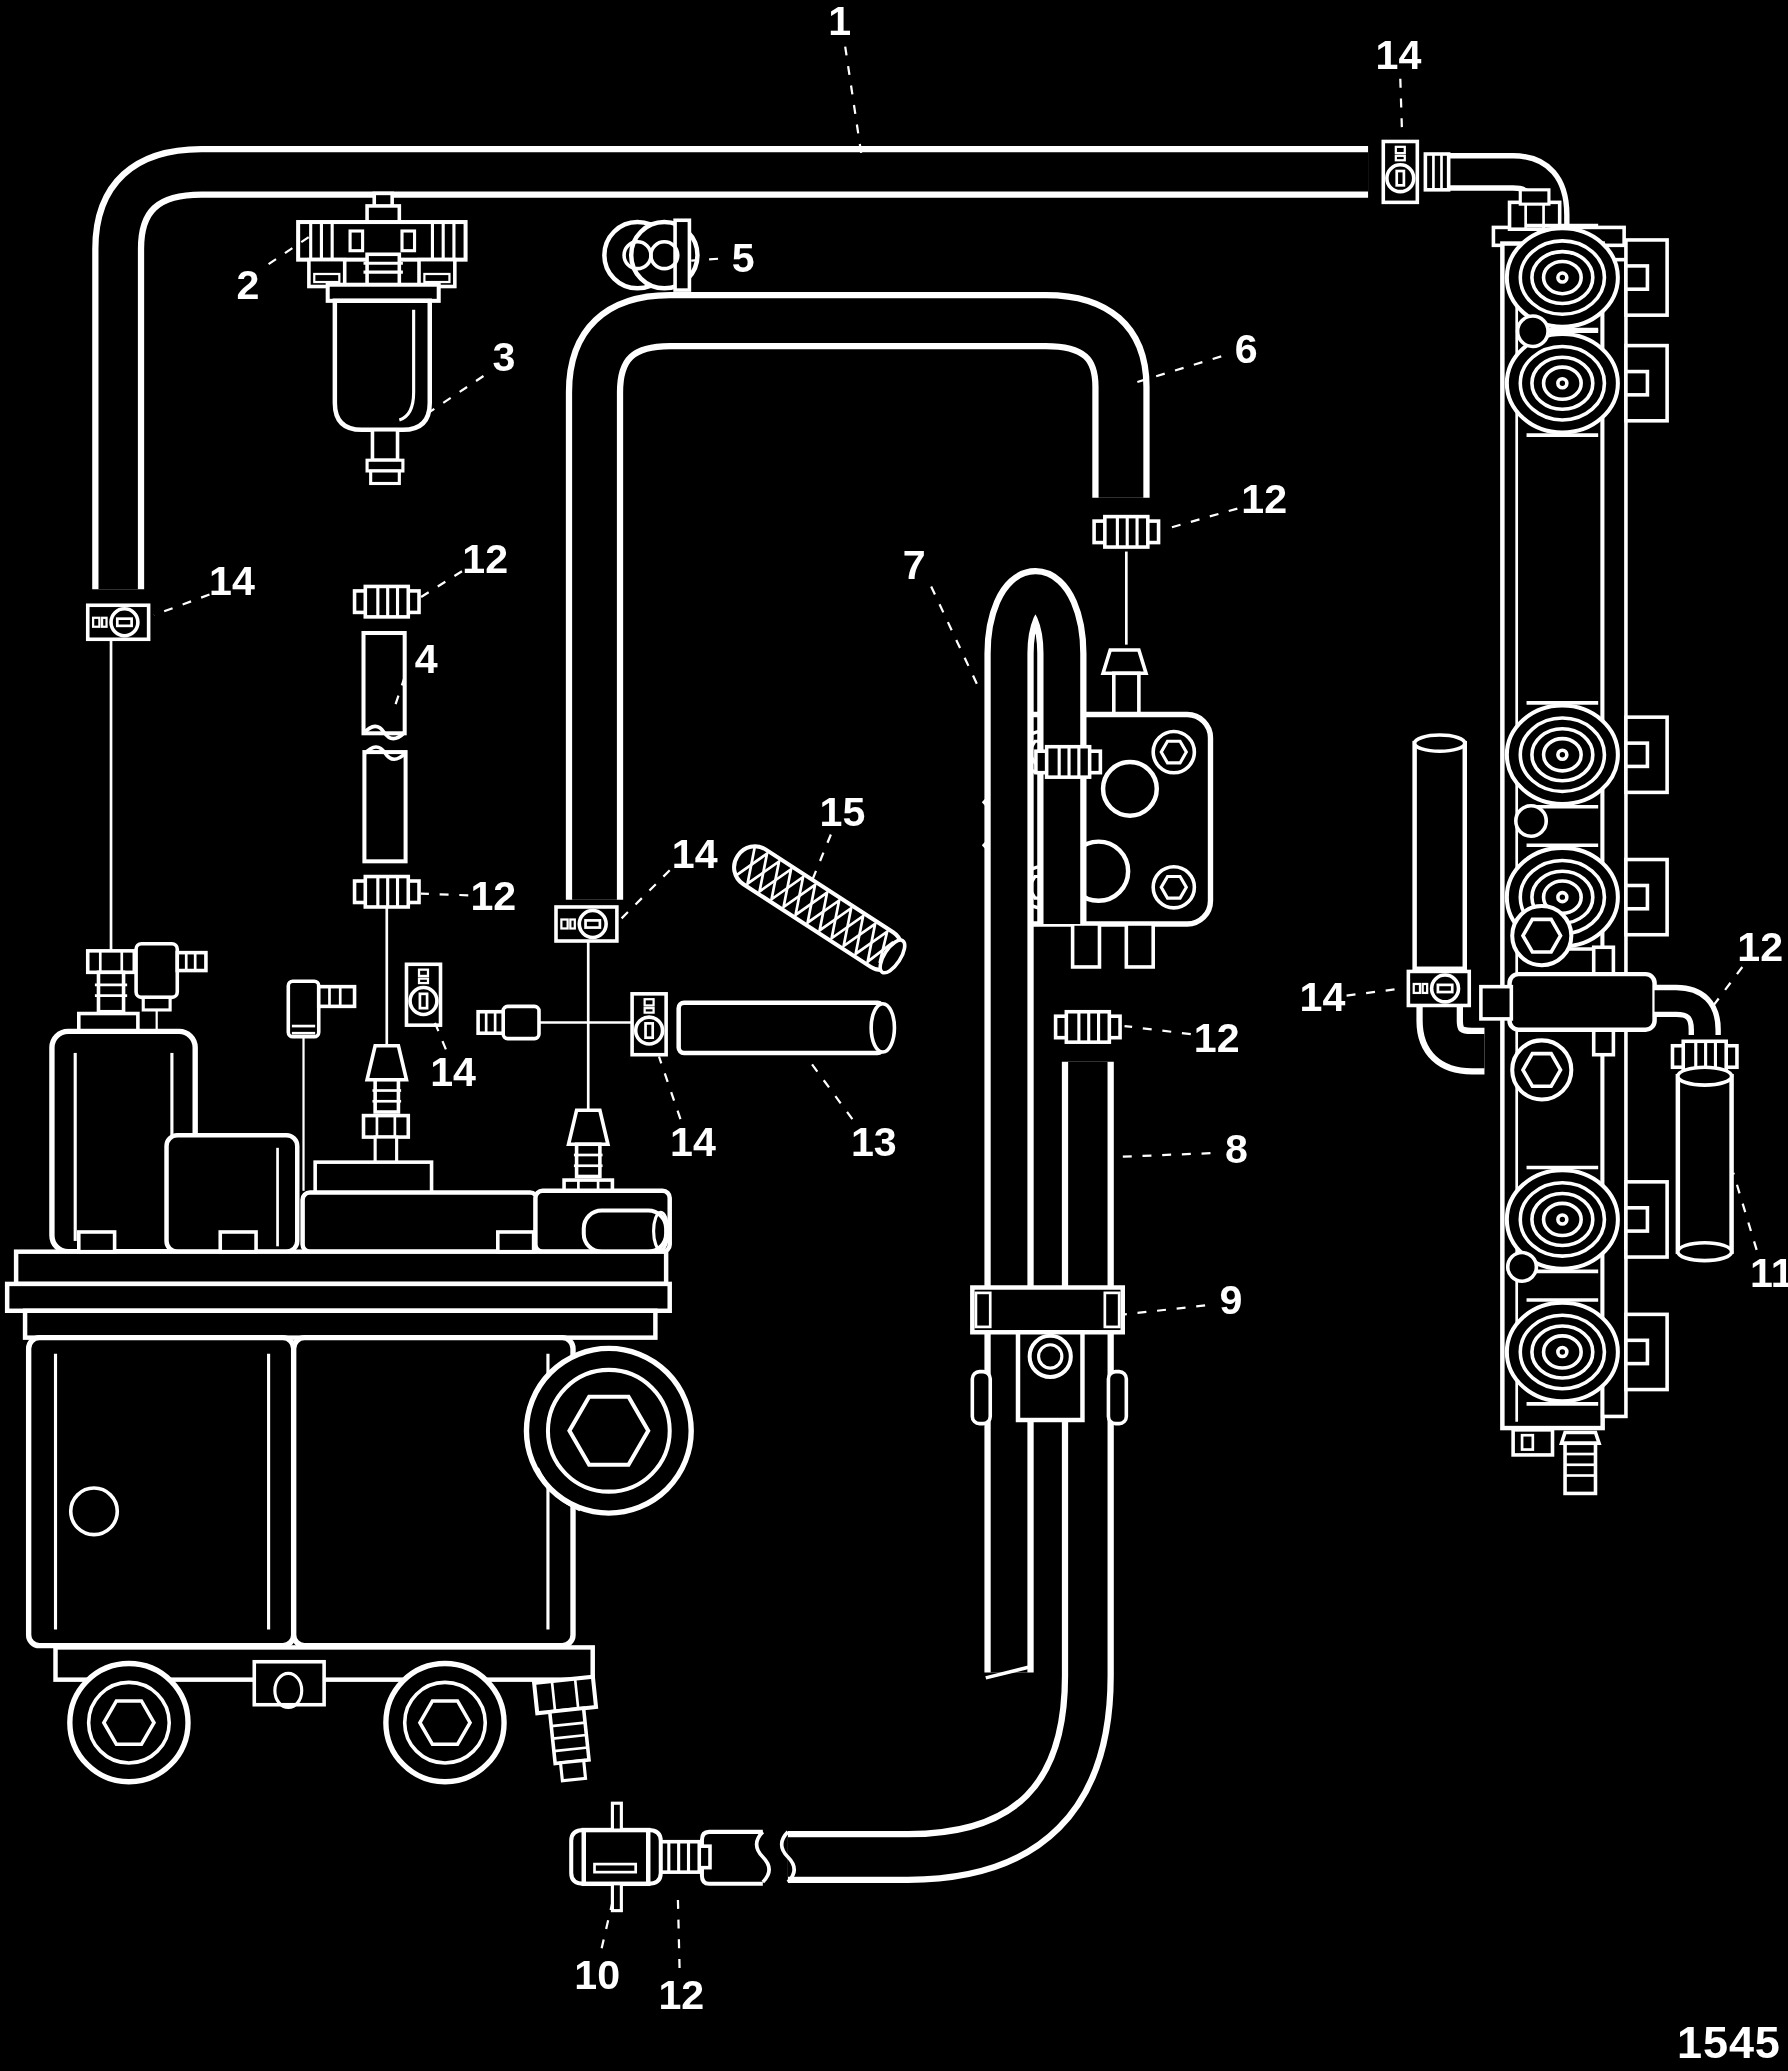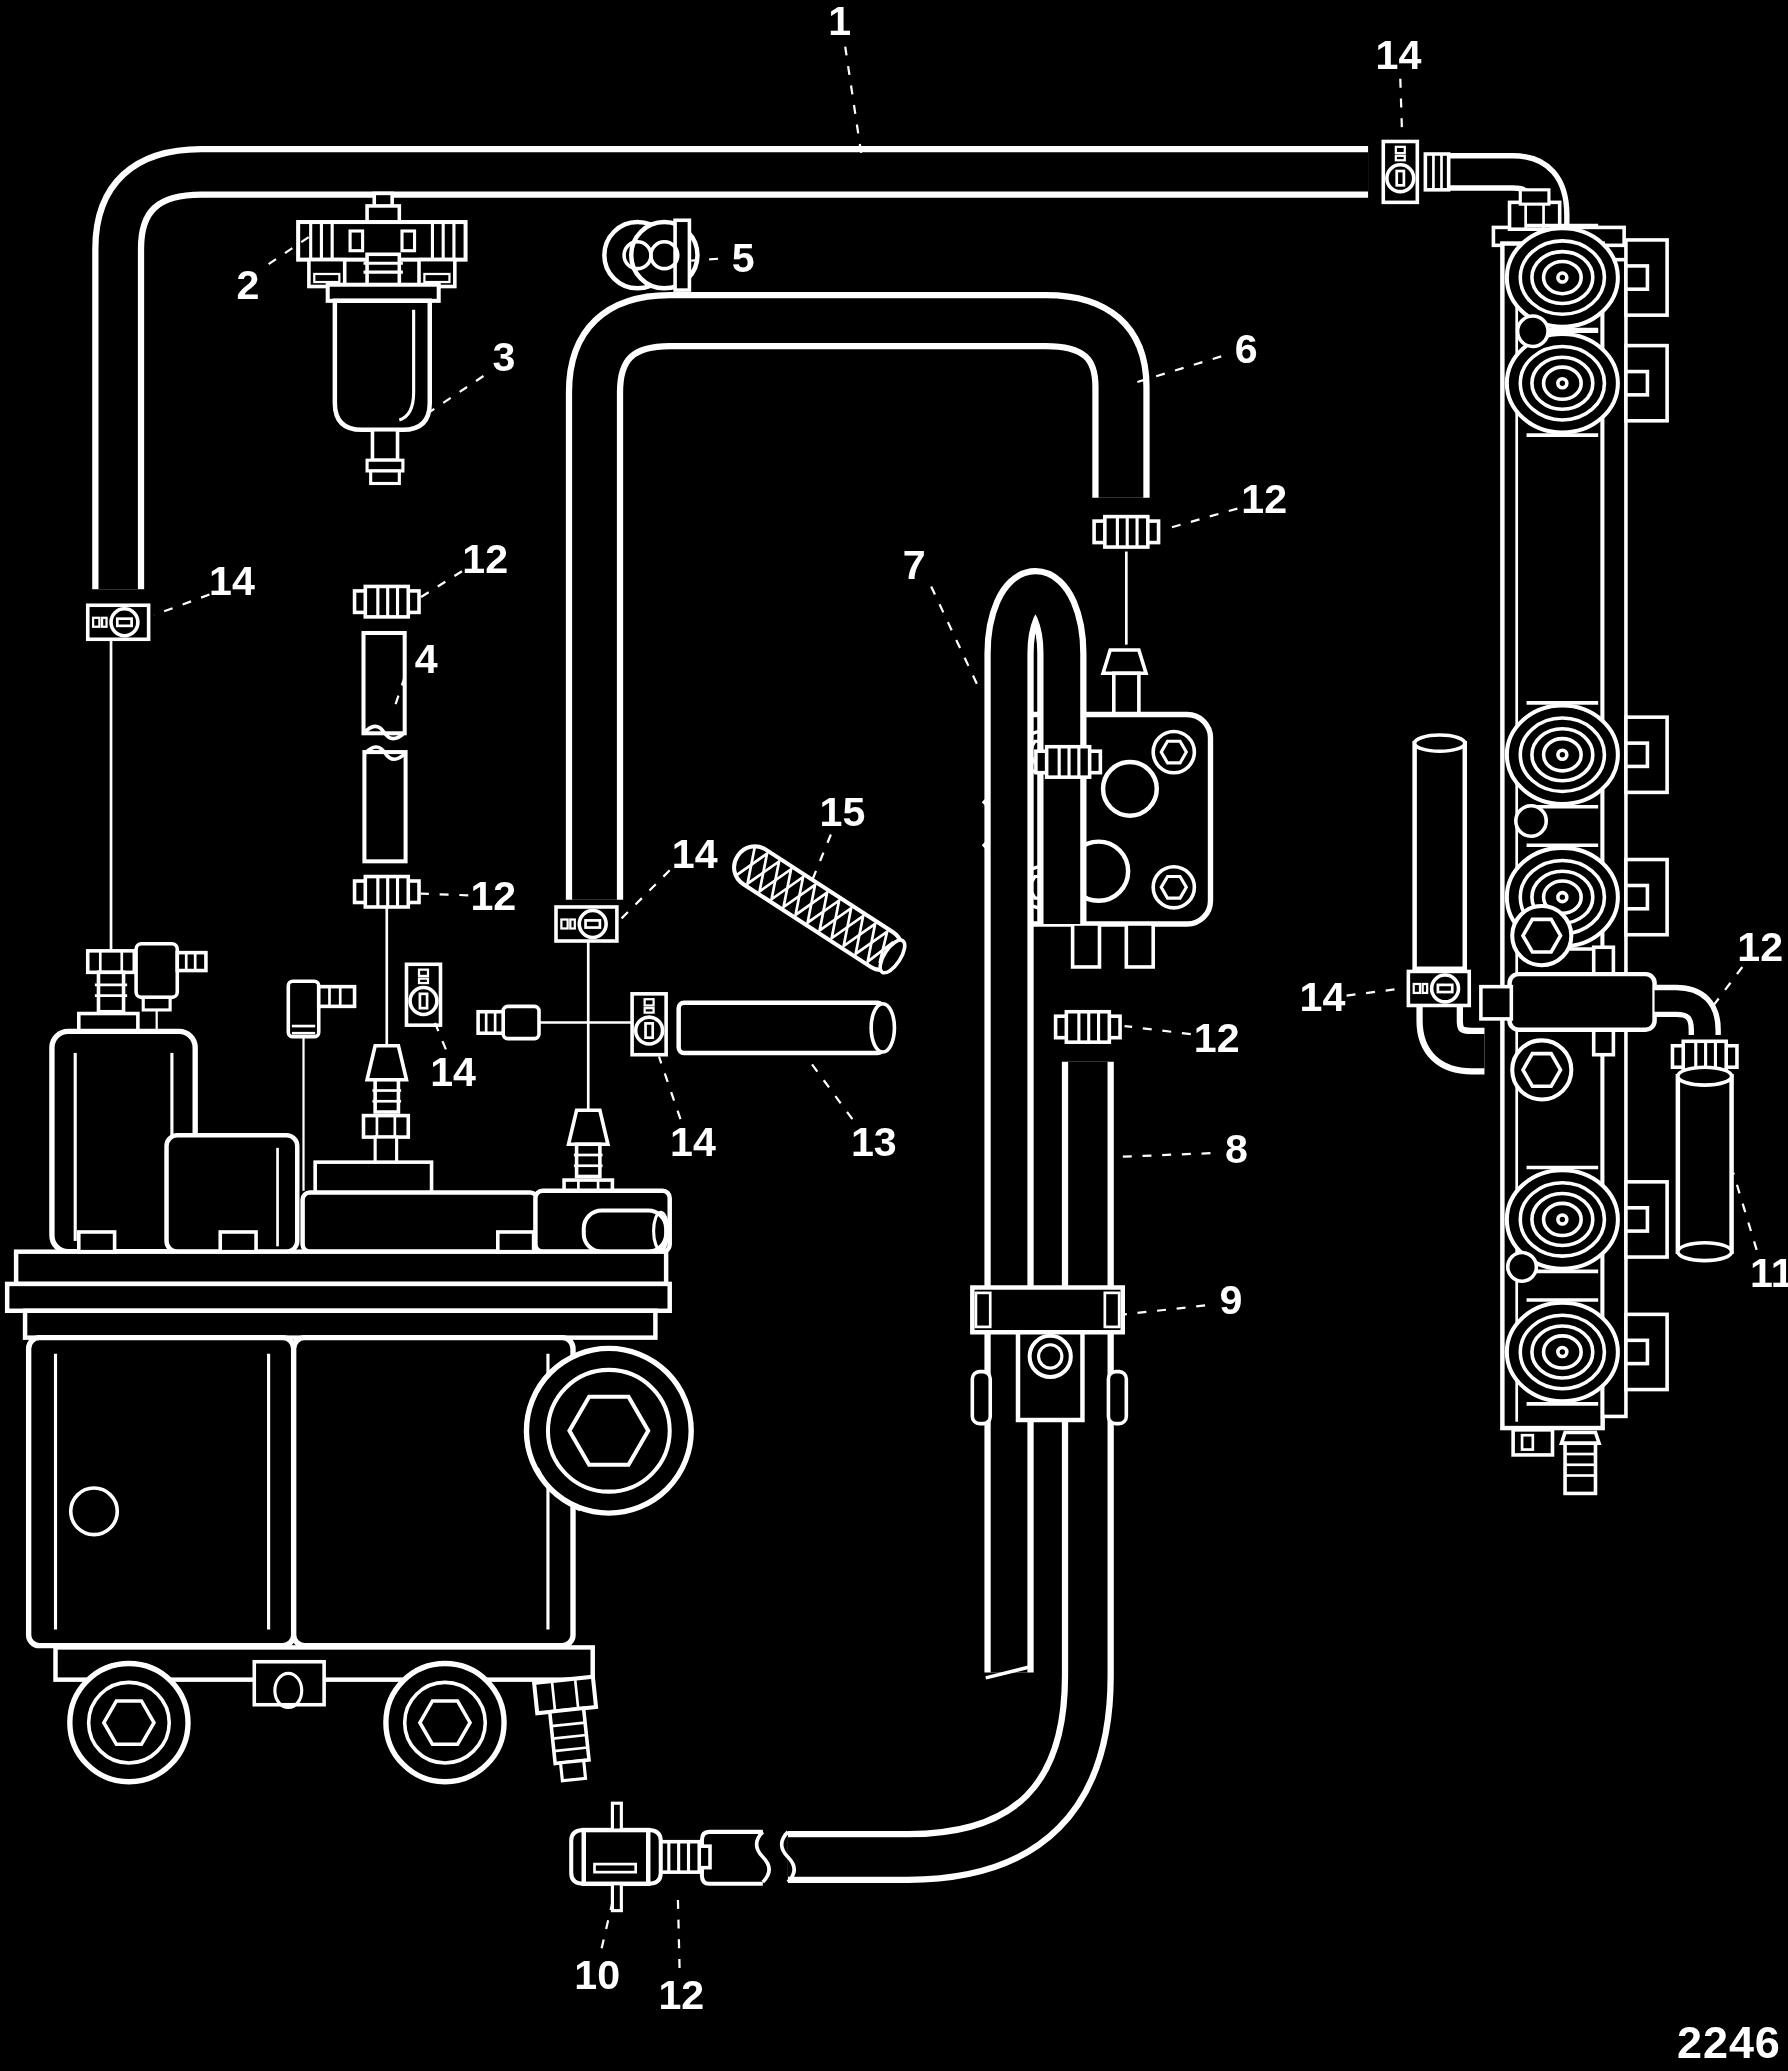--- a/index.html
+++ b/index.html
@@ -422,15 +422,15 @@
         <text x="1979" y="1438" text-anchor="middle" class="callout-text">11</text>
         <line x1="1346" y1="1458" x2="1256" y2="1468" stroke="#ffffff" stroke-width="2.5" stroke-dasharray="10 12"></line>
         <text x="1375" y="1468" text-anchor="middle" class="callout-text">9</text>
         <line x1="672" y1="2176" x2="686" y2="2116" stroke="#ffffff" stroke-width="2.5" stroke-dasharray="10 12"></line>
         <text x="667" y="2221" text-anchor="middle" class="callout-text">10</text>
         <line x1="759" y1="2198" x2="757" y2="2114" stroke="#ffffff" stroke-width="2.5" stroke-dasharray="10 12"></line>
         <text x="761" y="2244" text-anchor="middle" class="callout-text">12</text>
       </g>
 </svg>
 
-<div id="drawing-number">2246</div>
+<div id="drawing-number">1545</div>
 </div>
 
 
 </body></html>

